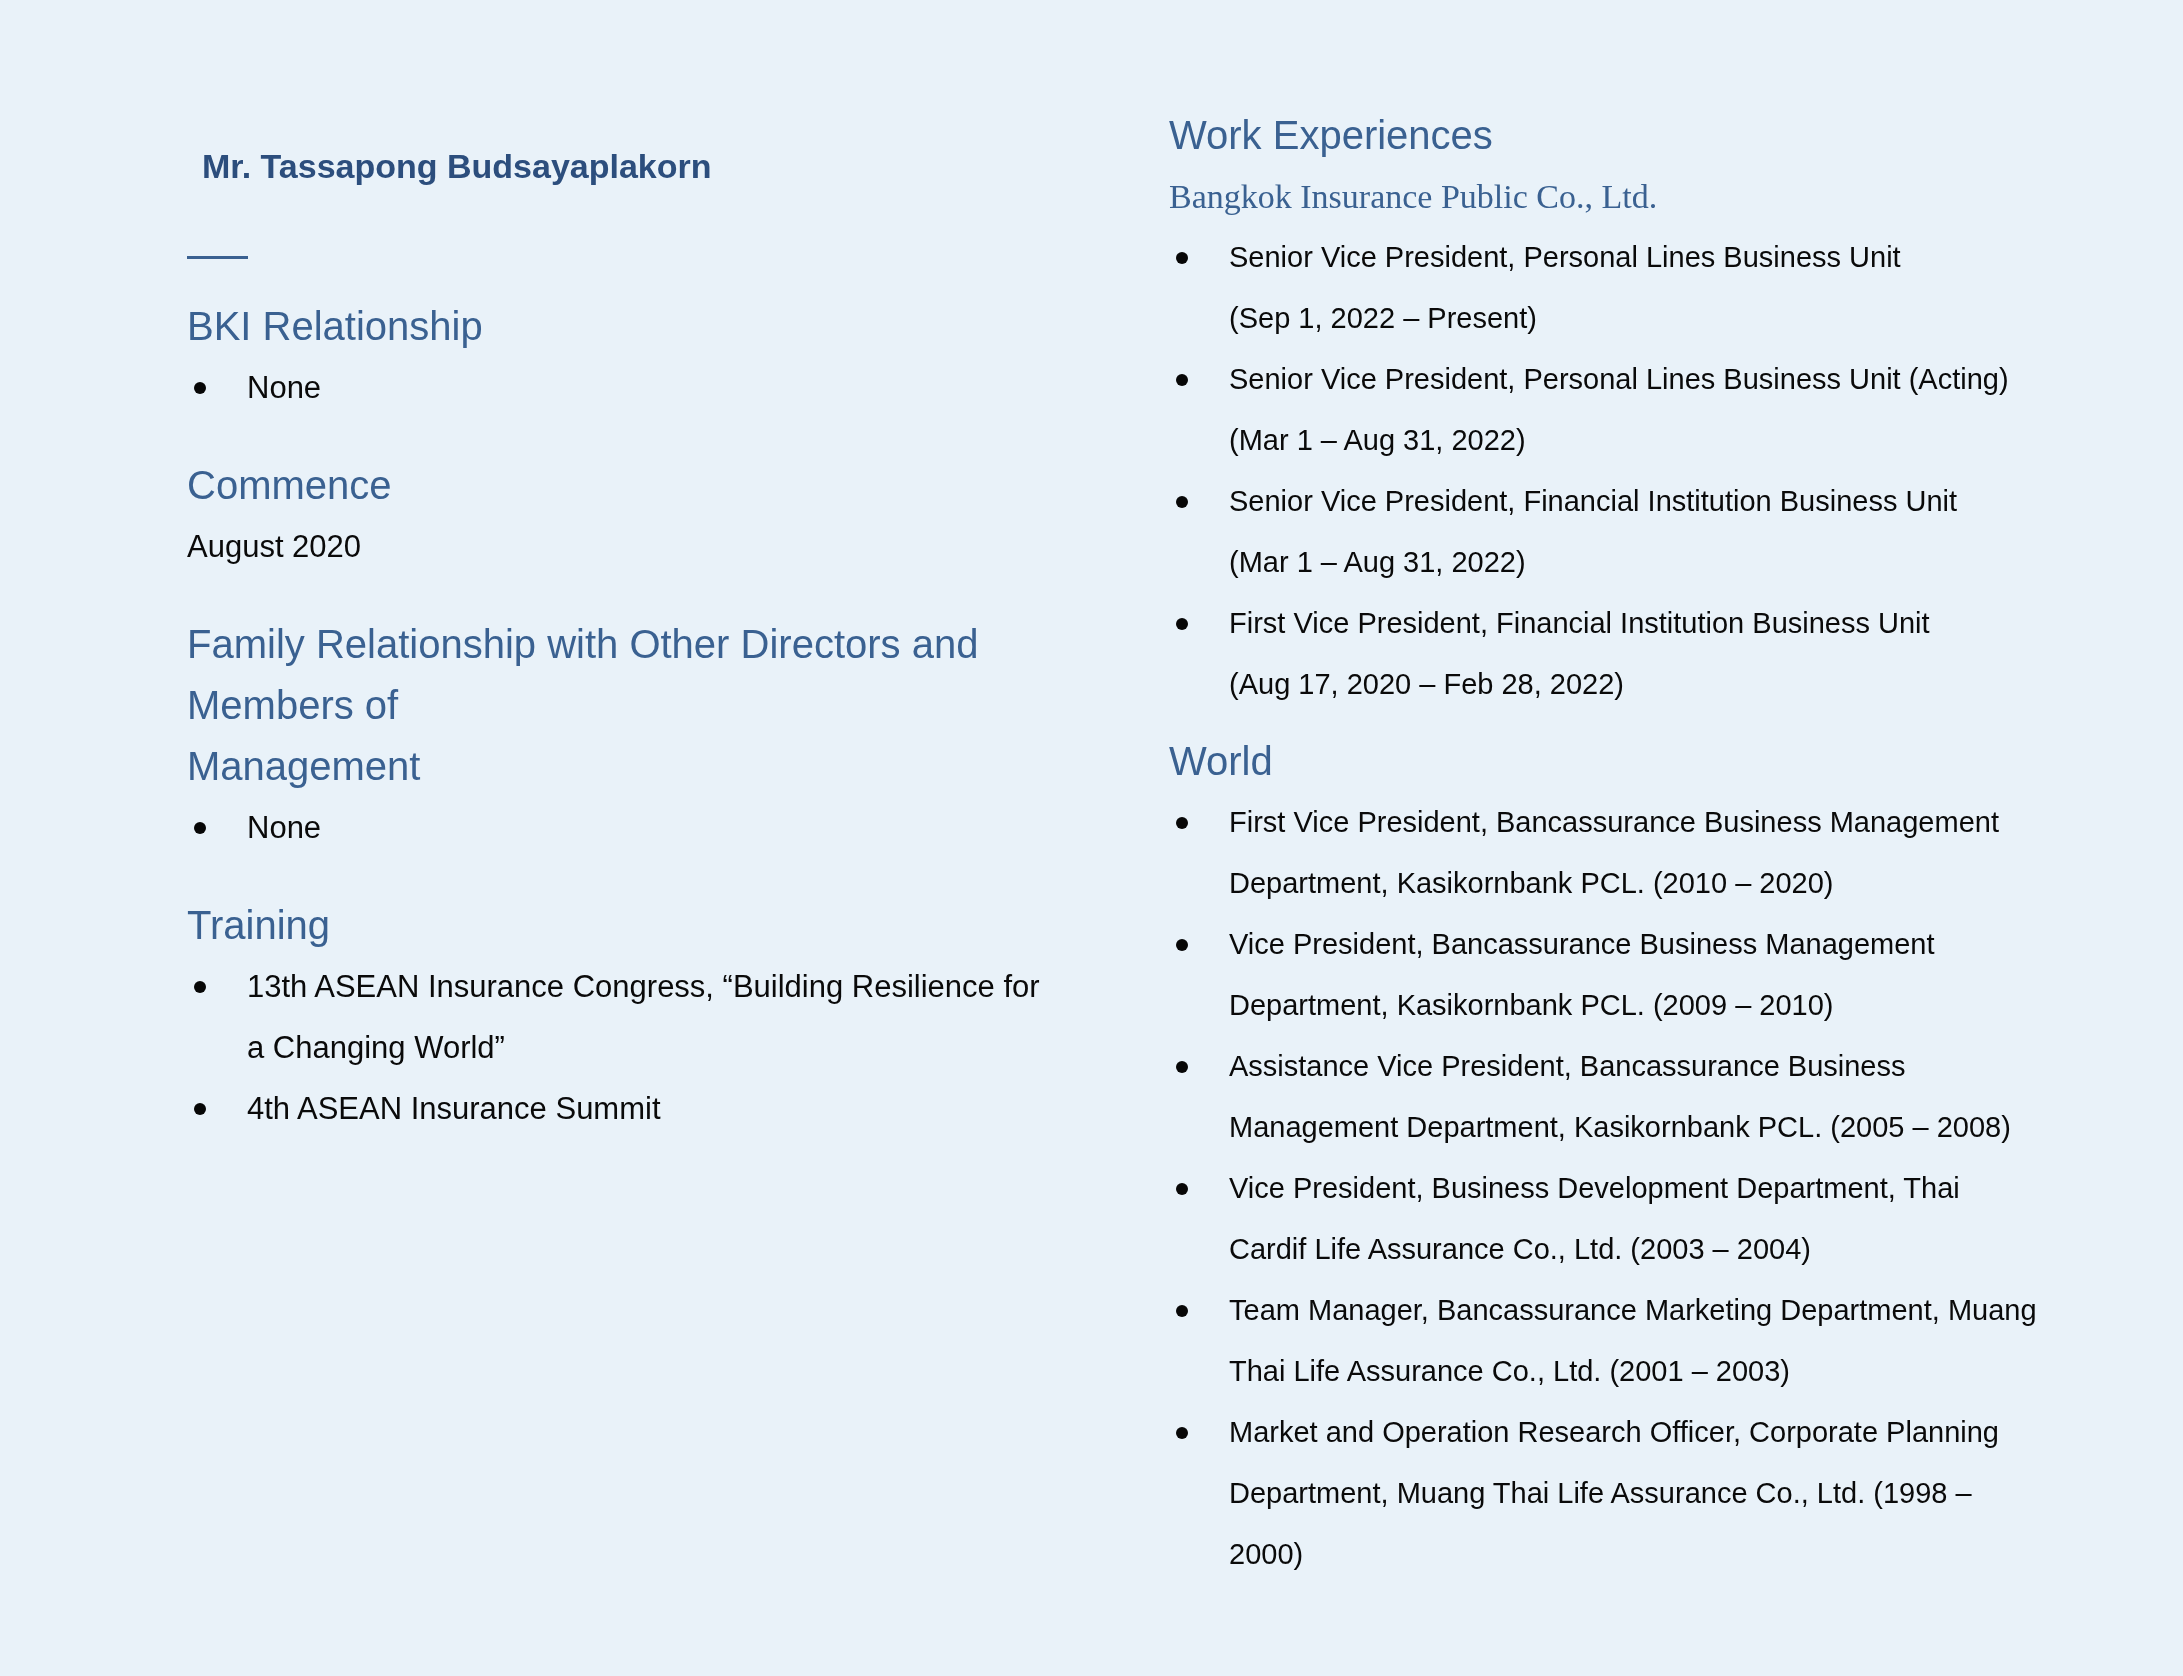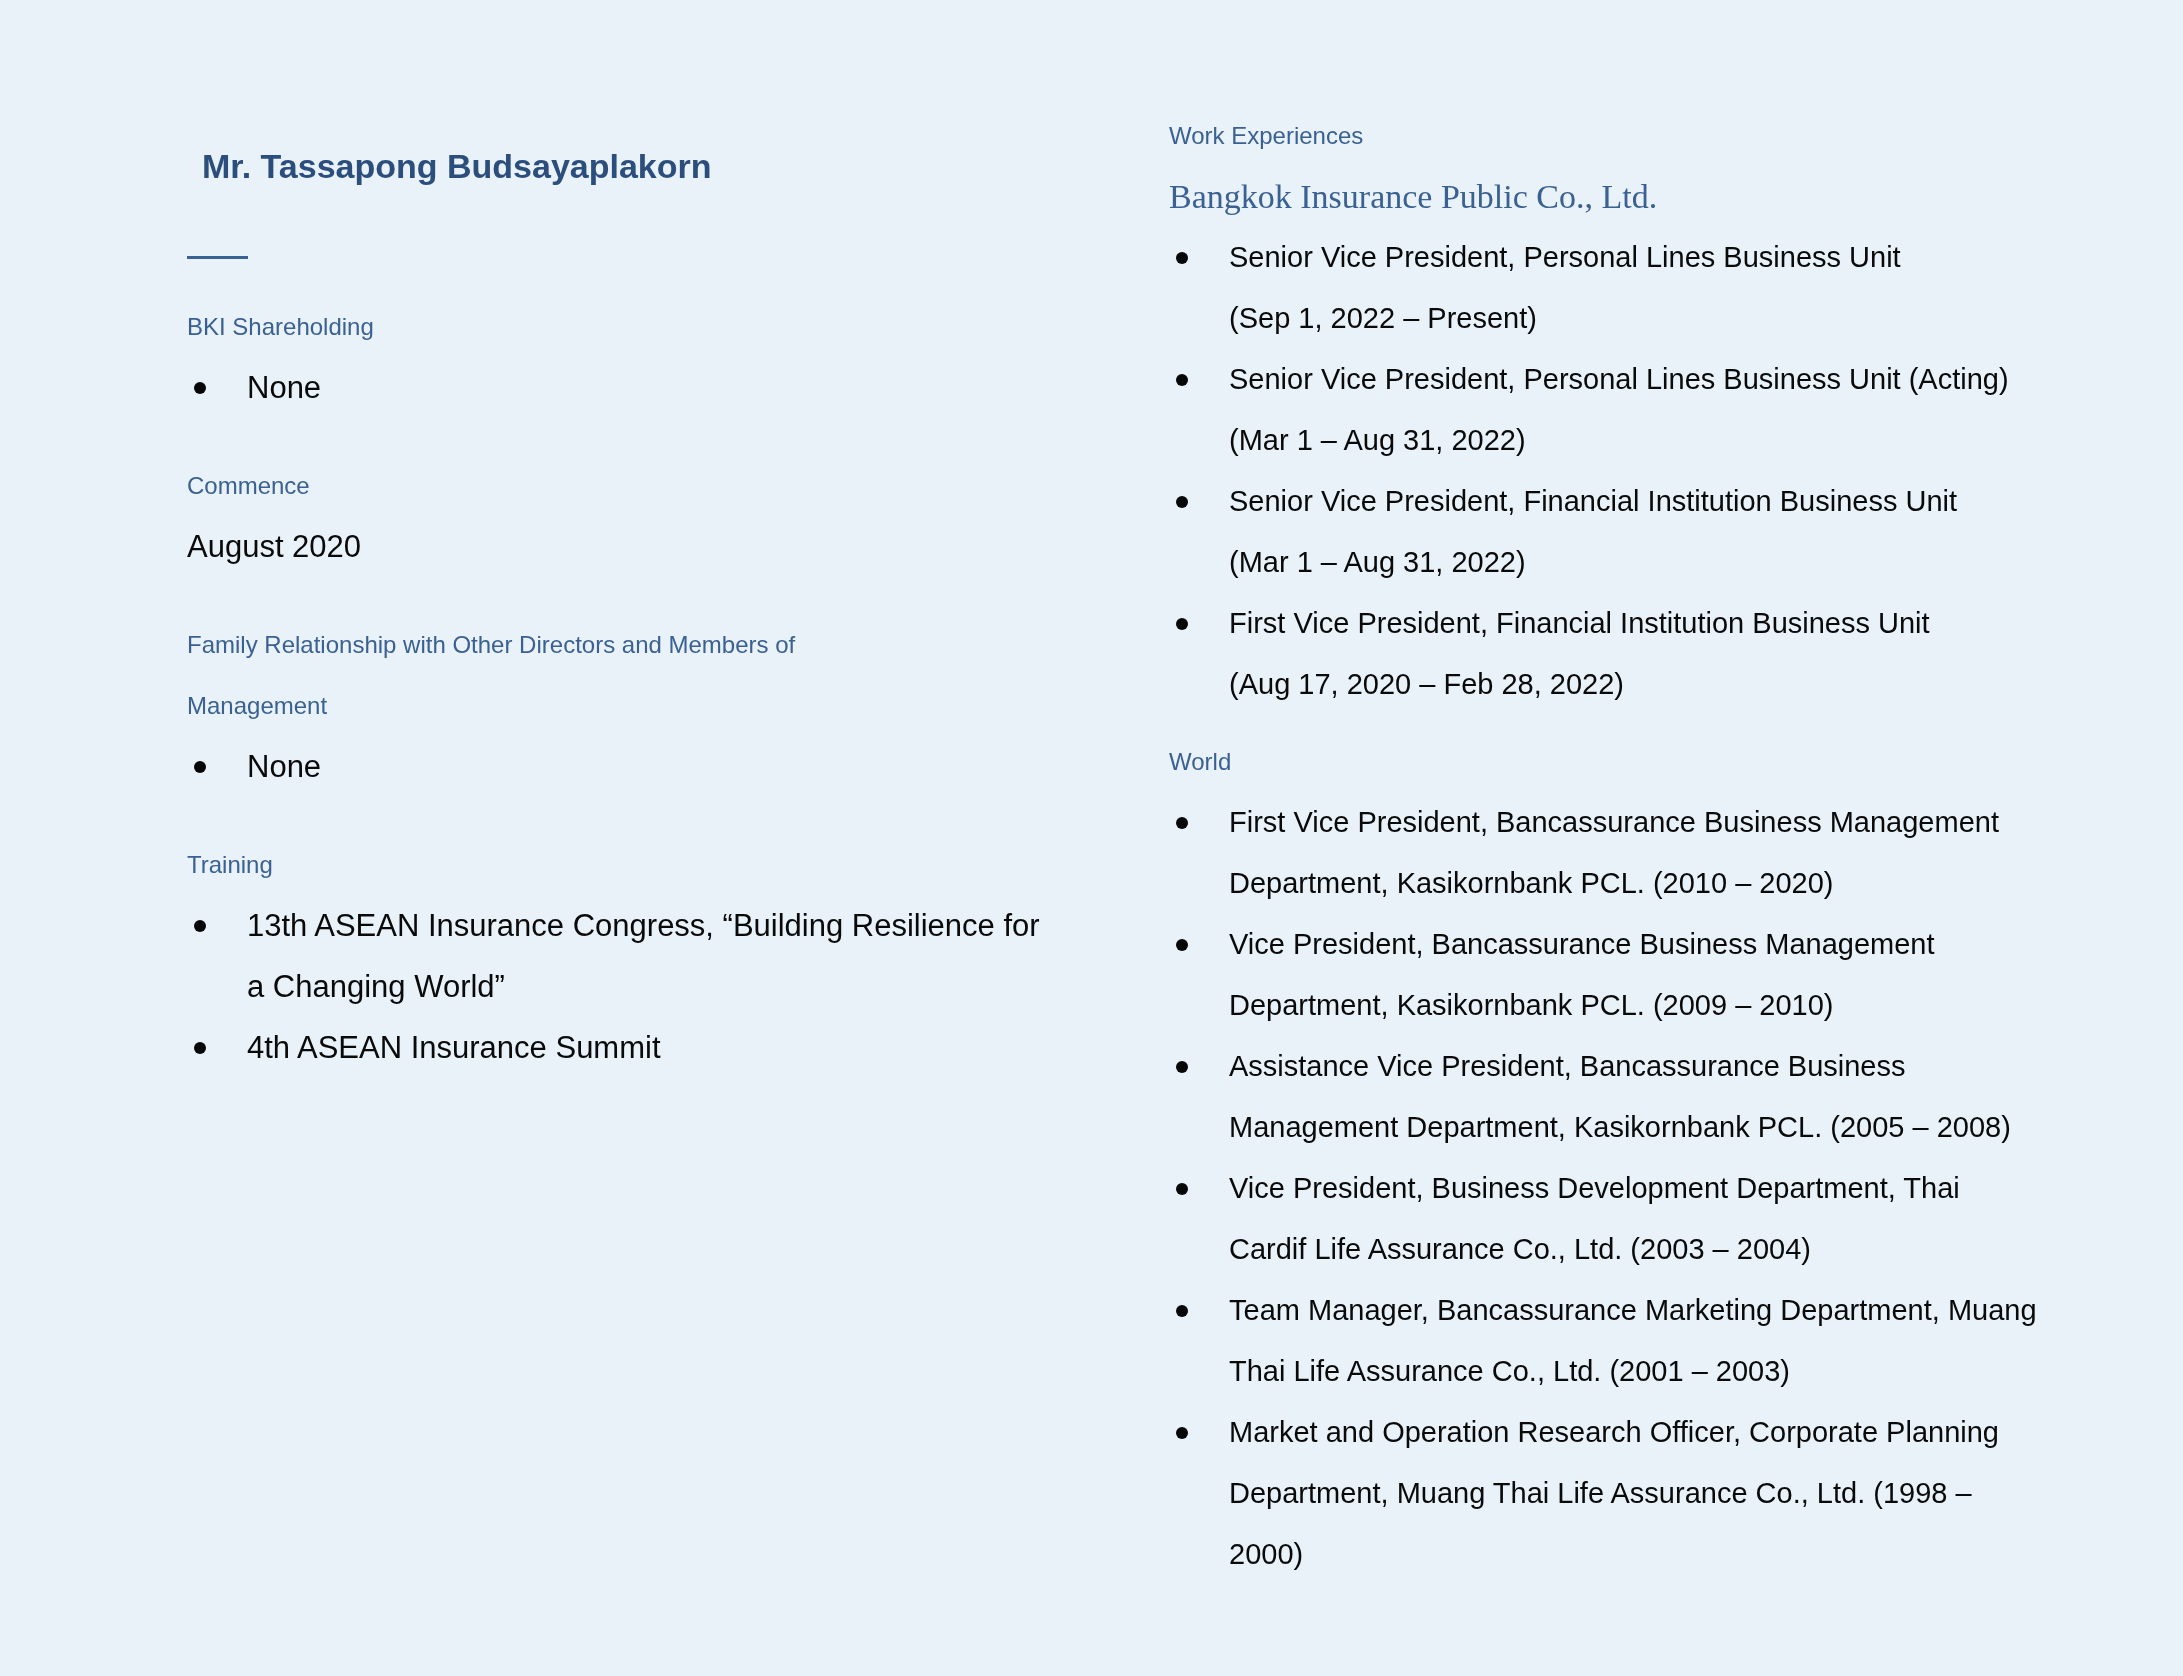--- a/index.html
+++ b/index.html
@@ -25,21 +25,21 @@
   .divider{
     width:61px;height:3.3px;background:#3a6191;
     margin:59px 0 30px 0;
   }
   section{margin:0;}
   .col-left section{margin-top:37px;}
   .col-right section{margin-top:0;}
   .col-right section.sec-others{margin-top:16.4px;}
 
   .h{
-    font-size:24px;font-weight:normal;color:#3a6191;
+    font-size:40px;font-weight:normal;color:#3a6191;
     line-height:61px;margin:0;white-space:pre-line;
   }
   .company{
     font-size:34px;color:#3a6191;line-height:61px;white-space:pre-line;font-family:Liberation Serif, serif;
   }
   .plain{
     font-size:31px;color:#0a0a0a;line-height:61px;white-space:pre-line;
   }
   .li{
     position:relative;padding-left:60px;
@@ -57,21 +57,21 @@
 <body>
 
 <div class="page">
 
   <div class="col col-left">
 
     <h1 class="name">Mr. Tassapong Budsayaplakorn</h1>
     <div class="divider"></div>
 
     <section>
-      <h2 class="h">BKI Shareholding</h2>
+      <h2 class="h">BKI Relationship</h2>
       <div class="li">
         <span class="dot"></span>
         <span class="li-text">None</span>
       </div>
     </section>
 
     <section>
       <h2 class="h">Commence</h2>
       <div class="plain">August 2020</div>
     </section>

